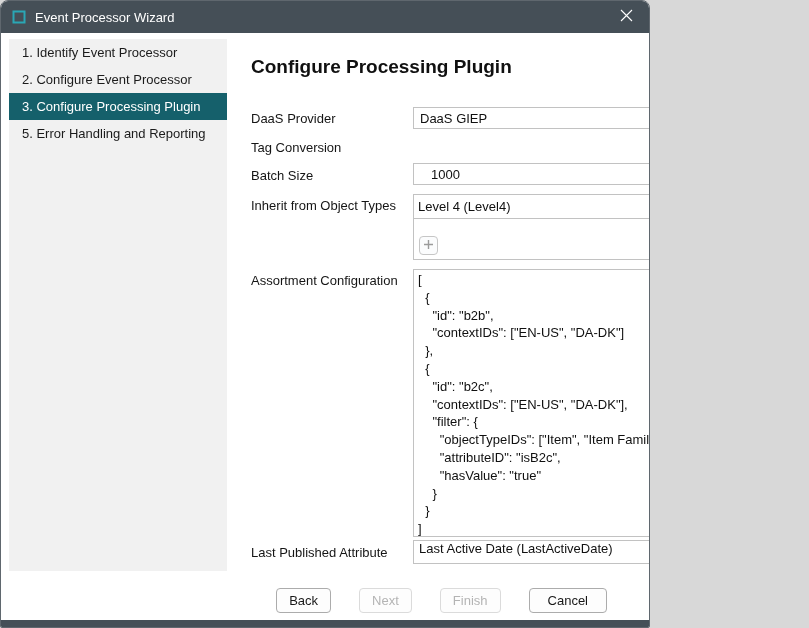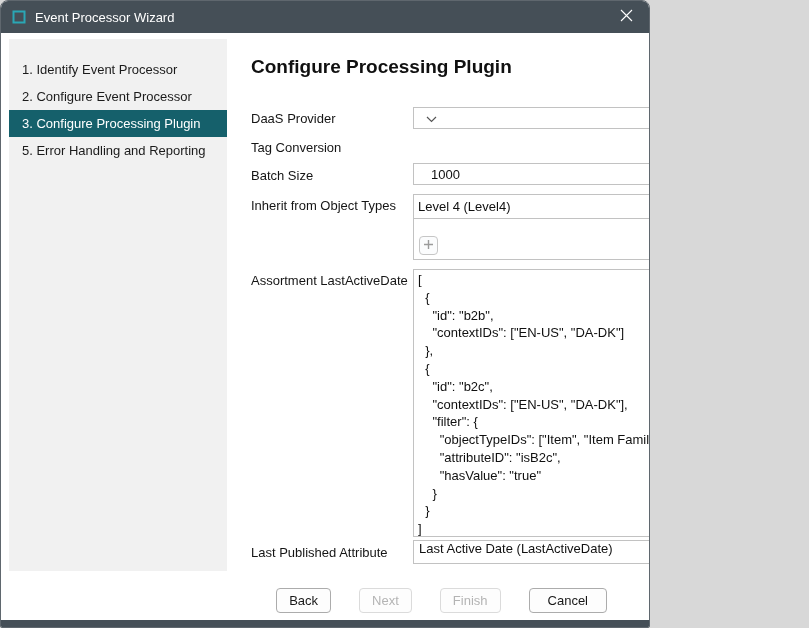--- a/index.html
+++ b/index.html
@@ -10,21 +10,21 @@
   }
   
   .titlebar{position:absolute;left:0;top:0;right:0;height:32px;background:#454f57;
     display:flex;align-items:center;padding-left:11px;box-sizing:border-box;}
   .app-icon{width:14px;height:14px;margin-right:9px;flex:0 0 auto;}
   .win-title{color:#ffffff;font-size:13px;}
   .close-btn{position:absolute;right:0;top:0;width:46px;height:32px;display:flex;
     align-items:center;justify-content:center;cursor:pointer;background:transparent;border:none;}
   
   .sidebar{position:absolute;left:8px;top:38px;width:218px;height:532px;
-    background:#f1f1f1;padding-top:17px;box-sizing:border-box;}
+    background:#f1f1f1;box-sizing:border-box;}
   .step{height:27px;display:flex;align-items:center;padding-left:13px;
     font-size:13px;color:#1b1b1b;cursor:pointer;}
   .step.selected{background:#15606b;color:#ffffff;}
   
   .heading{position:absolute;left:250px;top:55px;font-size:19px;font-weight:bold;color:#101010;}
   .f-label{position:absolute;left:250px;font-size:13px;color:#151515;white-space:nowrap;}
   .field{position:absolute;left:412px;width:354px;box-sizing:border-box;background:#fff;
     border:1px solid #c2c2c2;font-size:13px;color:#101010;}
   .dropdown{height:22px;display:flex;align-items:center;padding:0 6px;cursor:pointer;}
   .dd-value{flex:1 1 auto;overflow:hidden;white-space:nowrap;}
@@ -91,24 +91,25 @@
         <span>5. Error Handling and Reporting</span>
       </div>
   </div>
 
   <div class="heading">Configure Processing Plugin</div>
 
   <div class="f-label" style="top:110px;">DaaS Provider</div>
   <div class="f-label" style="top:139px;">Tag Conversion</div>
   <div class="f-label" style="top:167px;">Batch Size</div>
   <div class="f-label" style="top:197px;">Inherit from Object Types</div>
-  <div class="f-label" style="top:272px;">Assortment LastActiveDate</div>
+  <div class="f-label" style="top:272px;">Assortment Configuration</div>
   <div class="f-label" style="top:544px;">Last Published Attribute</div>
 
   <div class="field dropdown" style="top:106px;">
+    <span class="dd-value">DaaS GIEP</span>
     <span class="chev">
       <svg width="11" height="7" viewBox="0 0 11 7">
           <polyline points="1,1 5.5,5.5 10,1" fill="none" stroke="#565656" stroke-width="1.2"></polyline>
         </svg>
     </span>
   </div>
 
 
   <input class="field text-input" style="top: 162px;" type="text" value="1000">
 

